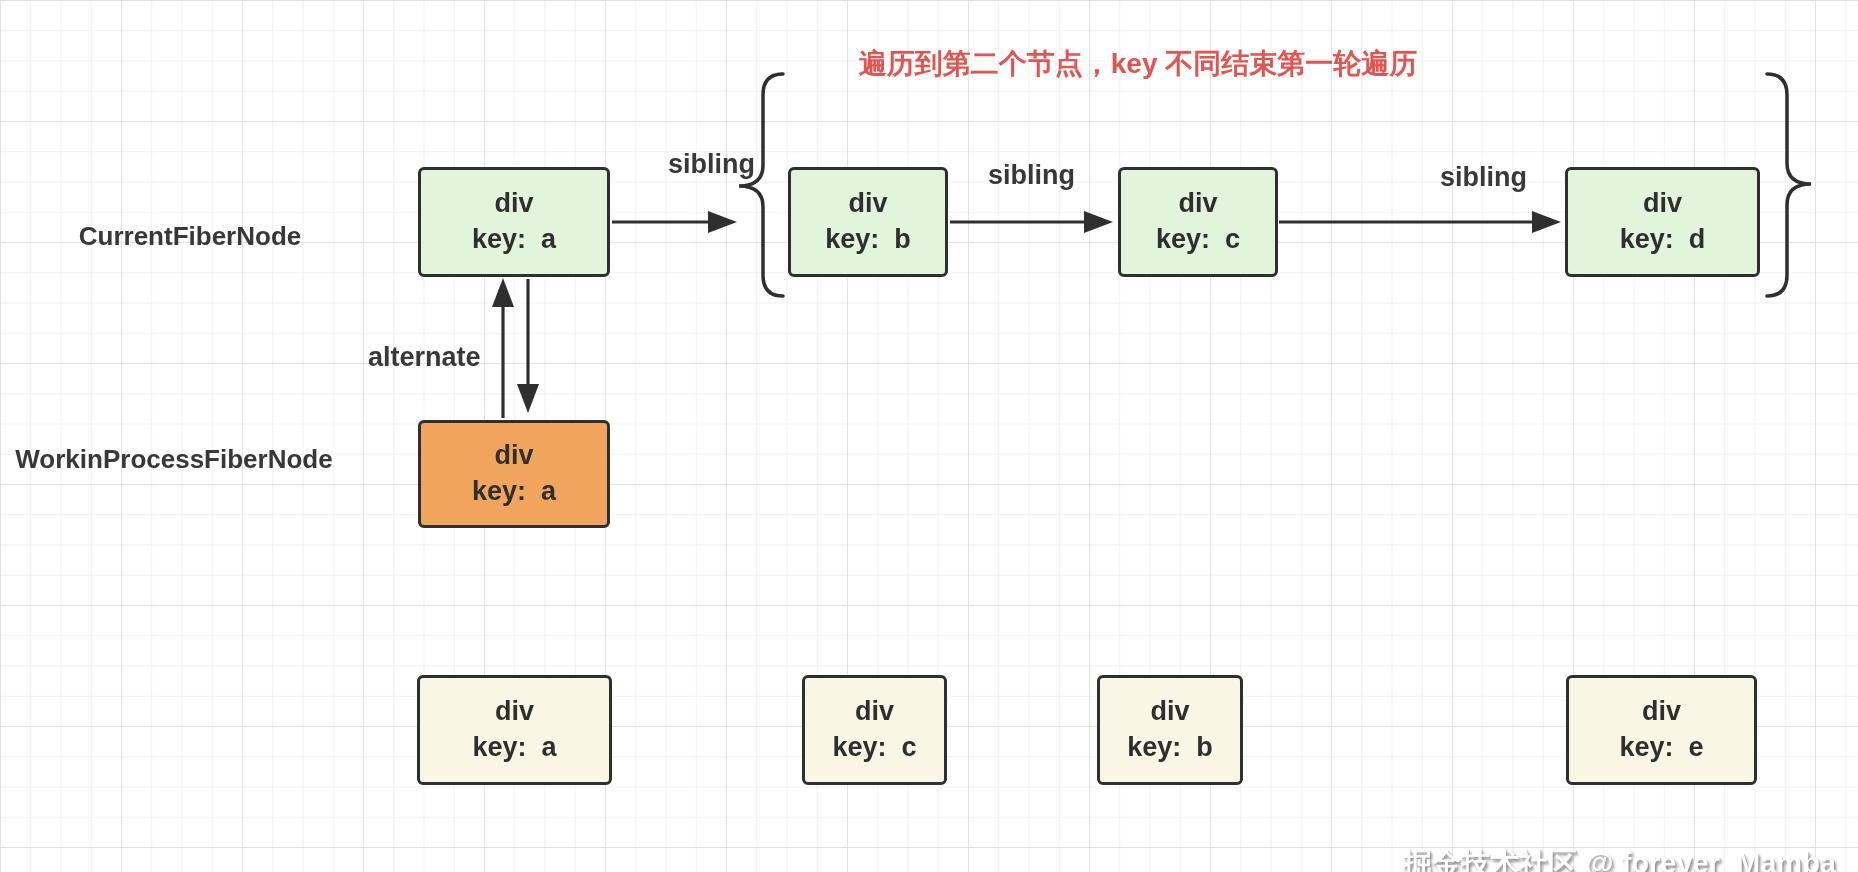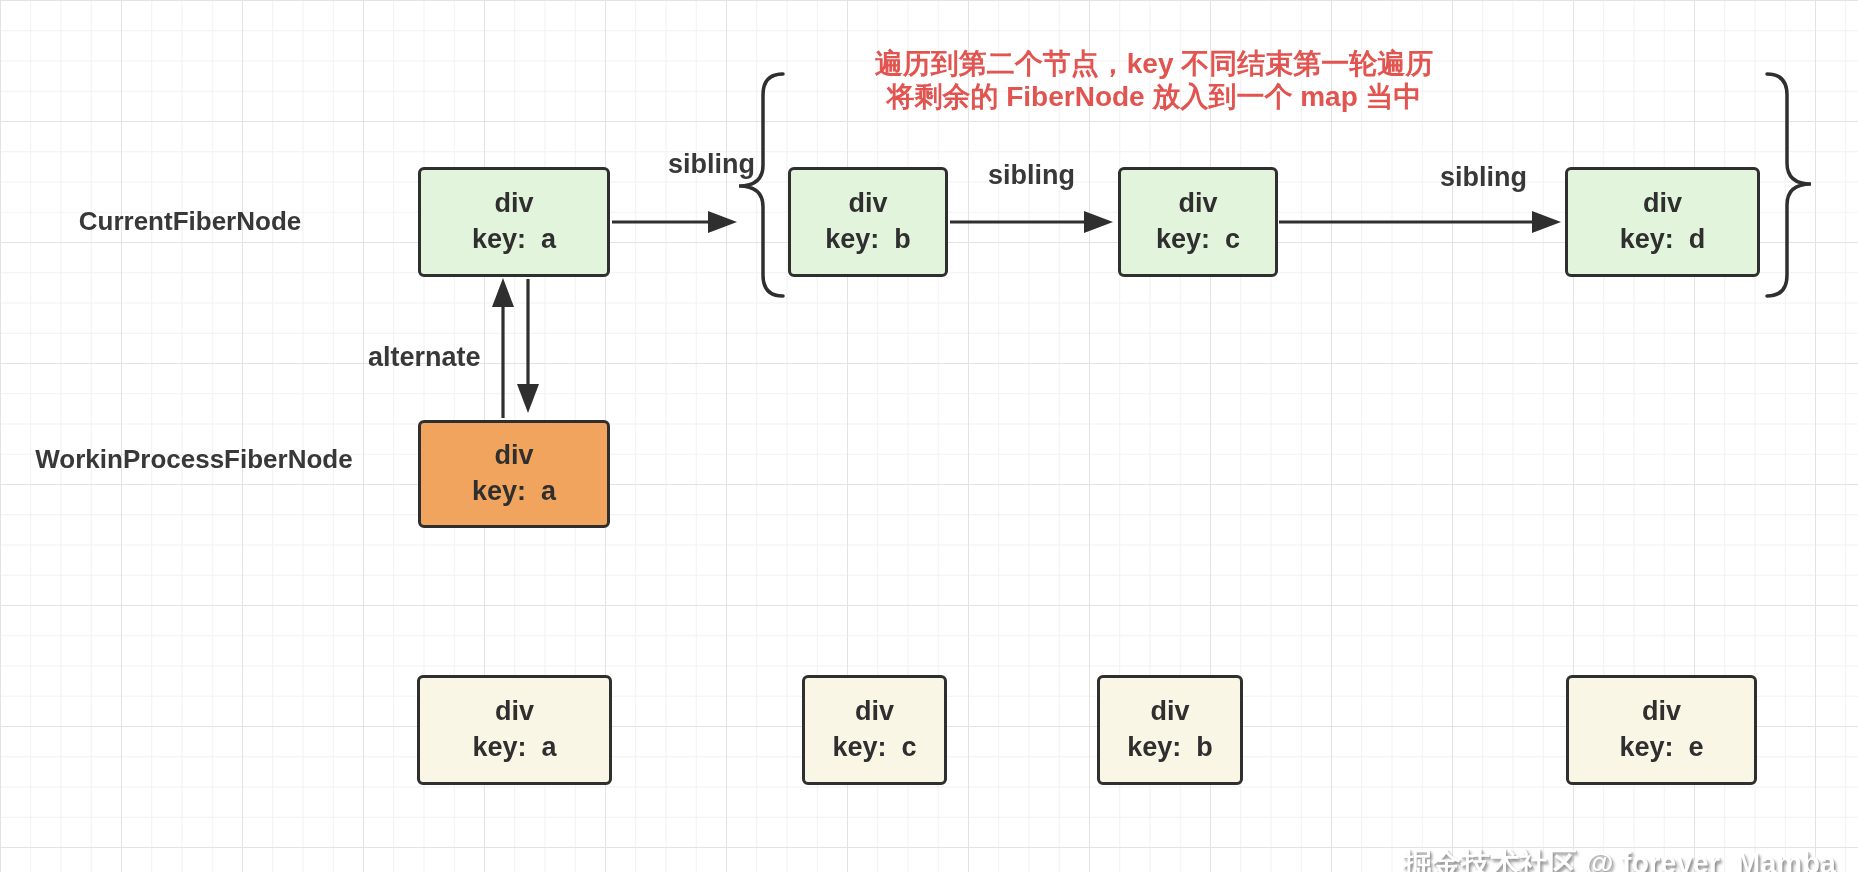--- a/index.html
+++ b/index.html
@@ -41,21 +41,21 @@
     font-size: 26px; font-weight: 600; color: #383838;
     text-align: center; white-space: nowrap;
   }
   .edge-label {
     position: absolute;
     font-size: 27px; font-weight: 700; color: #383838;
     white-space: nowrap;
   }
   .annotation {
     position: absolute;
-    left: 784px; top: 47px; width: 740px;
+    left: 768px; top: 47px; width: 740px;
     text-align: center;
     font-size: 28px; font-weight: 600;
     line-height: 33px;
     color: #e25450;
     white-space: nowrap;
   }
   .watermark {
     position: absolute;
     right: 22px; top: 812px;
     font-size: 29px; font-weight: 600;
@@ -96,25 +96,24 @@
       <polygon points="528,413 517,384 539,384" fill="#2f2f2f"></polygon>
     </g>
 
     <path d="M 783 74 Q 763 74 763 95 L 763 165 Q 763 186 739 186 Q 763 186 763 207 L 763 275 Q 763 296 783 296" fill="none" stroke="#2f2f2f" stroke-width="3.5" stroke-linecap="round"></path>
 
     <path d="M 1767 74 Q 1787 74 1787 95 L 1787 163 Q 1787 184 1811 184 Q 1787 184 1787 205 L 1787 275 Q 1787 296 1767 296" fill="none" stroke="#2f2f2f" stroke-width="3.5" stroke-linecap="round"></path>
   </svg>
 
   <div class="annotation">
     <div>遍历到第二个节点，key 不同结束第一轮遍历</div>
-    <div>将剩余的 FiberNode 放入到一个 map 当中</div>
   </div>
 
-  <div class="row-label" style="left:60px; top:206px; width:260px;text-align:center;">CurrentFiberNode</div>
-  <div class="row-label" style="left:24px; top:444px; width:340px;">WorkinProcessFiberNode</div>
+  <div class="row-label" style="left:60px; top:221px; width:260px;text-align:center;">CurrentFiberNode</div>
+  <div class="row-label" style="left:4px; top:444px; width:340px;">WorkinProcessFiberNode</div>
 
   <div class="edge-label" style="left:668px; top:149px;">sibling</div>
   <div class="edge-label" style="left:988px; top:160px;">sibling</div>
   <div class="edge-label" style="left:1440px; top:162px;">sibling</div>
   <div class="edge-label" style="left:368px; top:342px;">alternate</div>
 
   <div class="node green" style="left:418px; top:167px; width:192px; height:110px;">
     <span>div</span>
     <span>key:  a</span>
   </div>

